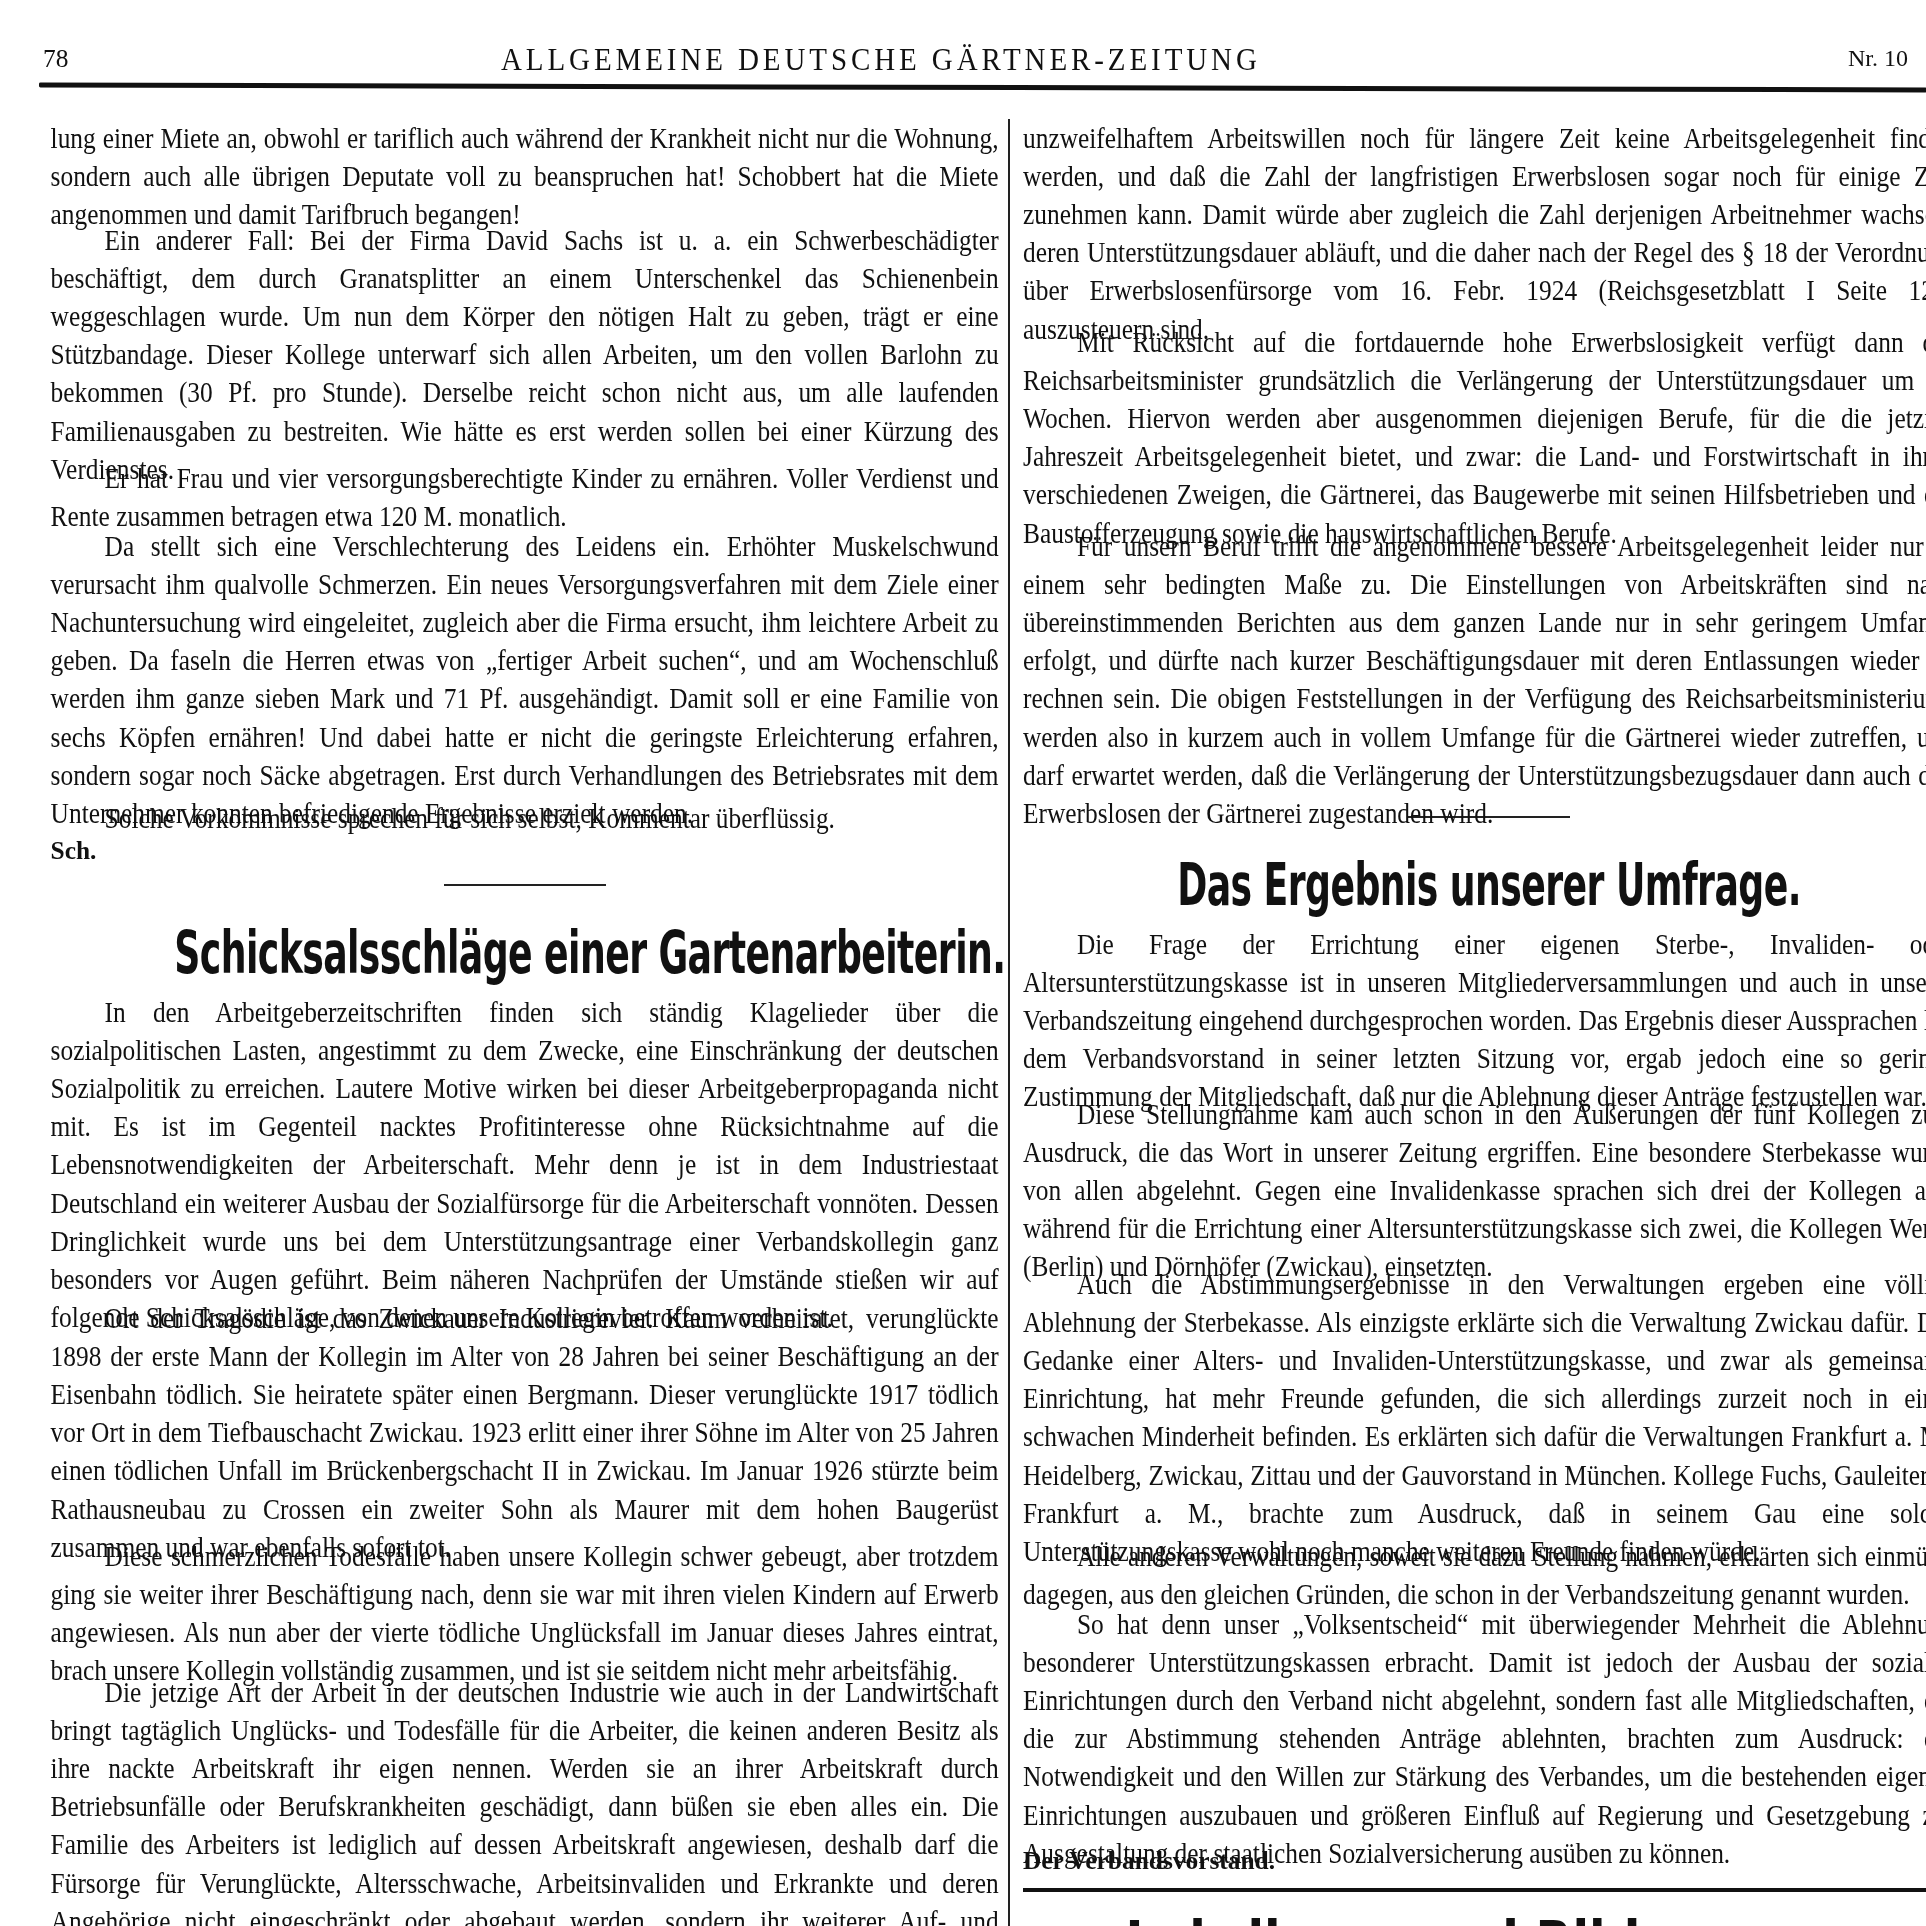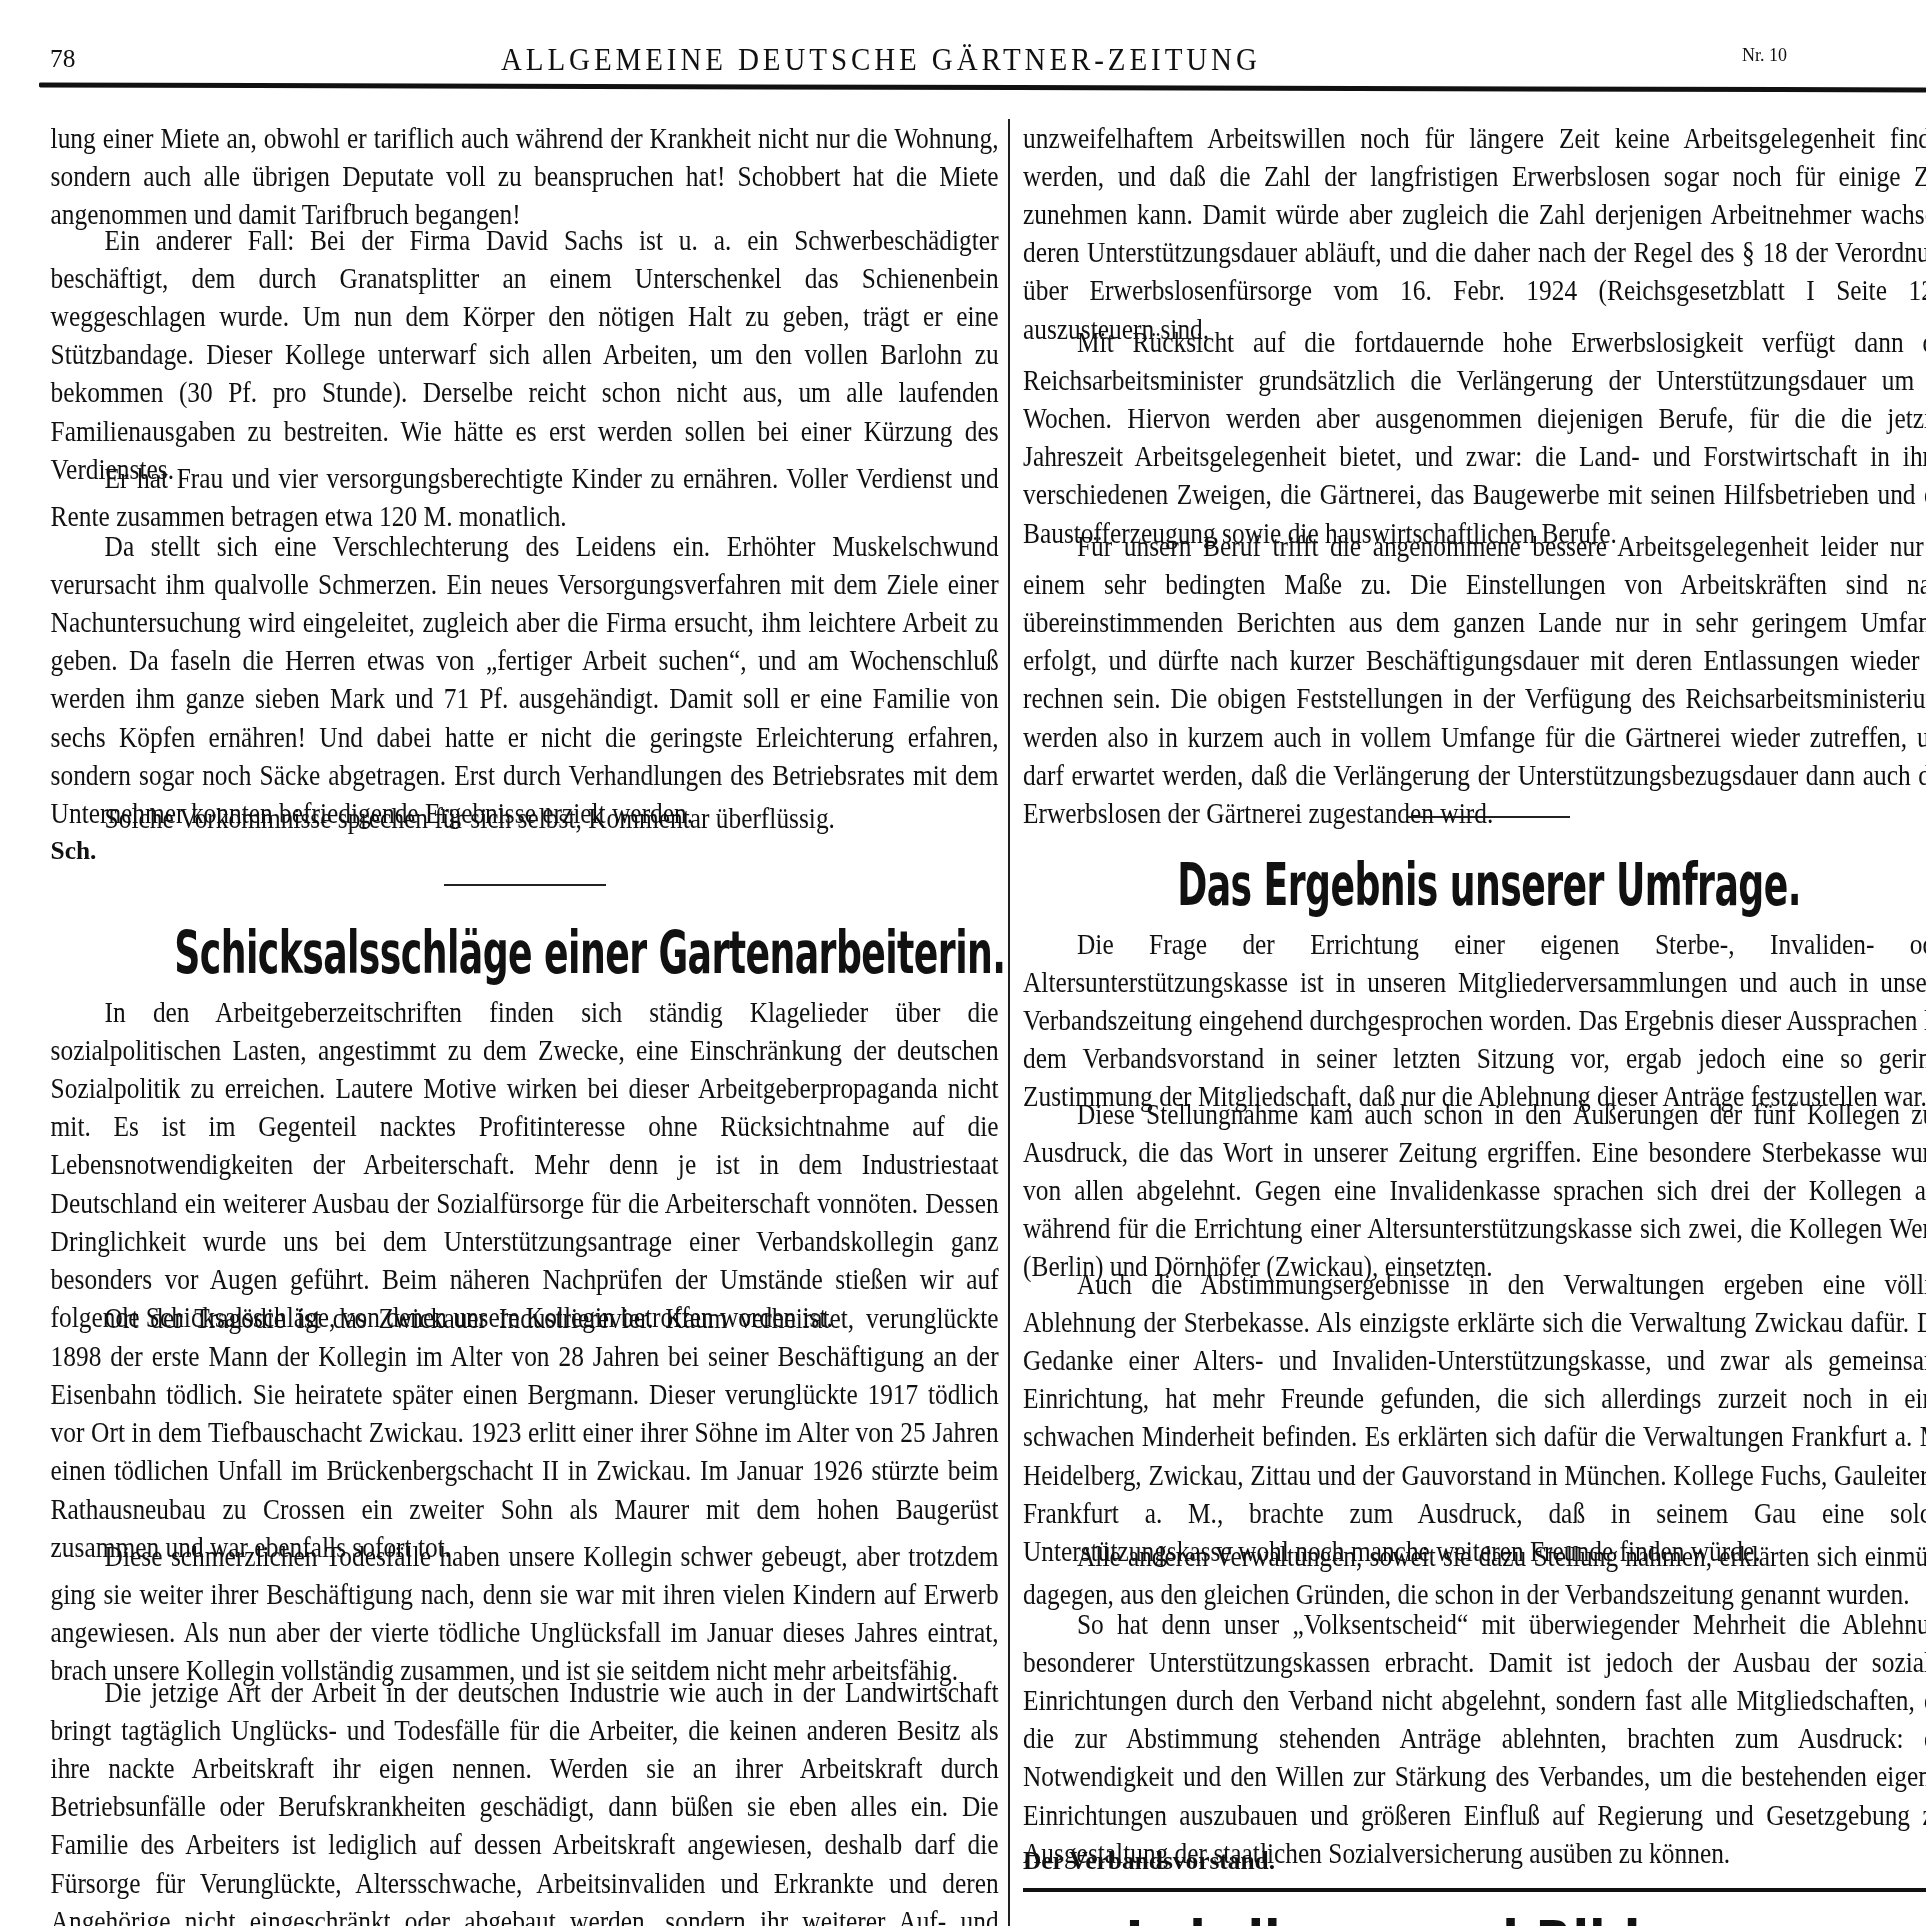--- a/index.html
+++ b/index.html
@@ -5,26 +5,26 @@
   html, body { margin: 0; padding: 0; background: #ffffff; }
   body {
     width: 2021px; height: 2930px; position: relative; overflow: hidden;
     font-family: "Liberation Serif", "DejaVu Serif", serif;
     color: #111111;
   }
   .page { position: absolute; left: 39px; top: 0; width: 1911px; height: 2930px; }
   .running-head {
     position: absolute; left: 0; top: 0; width: 1888px; height: 89px;
   }
-  .page-number { position: absolute; left: 11px; top: 44px; font-size: 25.4px; }
+  .page-number { position: absolute; left: 4px; top: 44px; font-size: 25.4px; }
   .masthead {
     position: absolute; left: 462px; top: 43px; font-size: 29px; letter-spacing: 3.9px;
     font-family: "Liberation Serif", serif; transform: scaleY(1.1);
   }
-  .issue { position: absolute; left: 1703px; top: 45px; font-size: 18px; text-align: center; }
+  .issue { position: absolute; left: 1809px; top: 45px; font-size: 24px; text-align: center; }
   .head-rule {
     position: absolute; left: 0; top: 85px; width: 1888px; height: 4.6px; background: #111;
     transform: rotate(0.15deg); border-radius: 1.5px;
   }
   .column {
     position: absolute; top: 119px; width: 948px;
     font-size: 25.4px; line-height: 34px; text-align: justify; hyphens: manual;
   }
   .col-left { left: 11.6px; }
   .col-right { left: 984px; width: 932px; }

